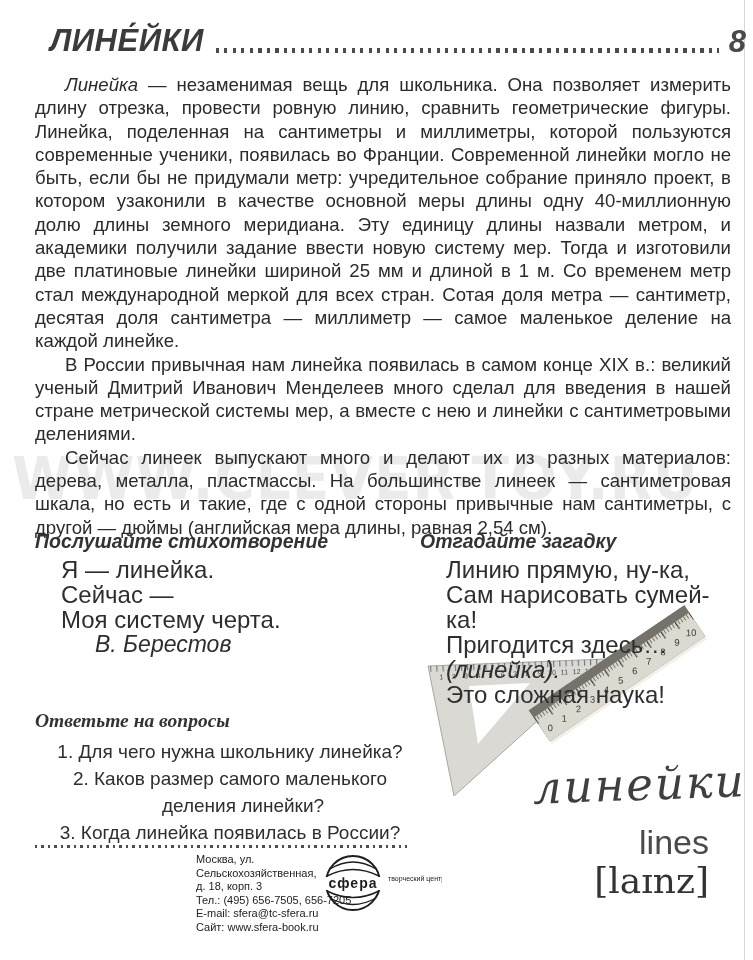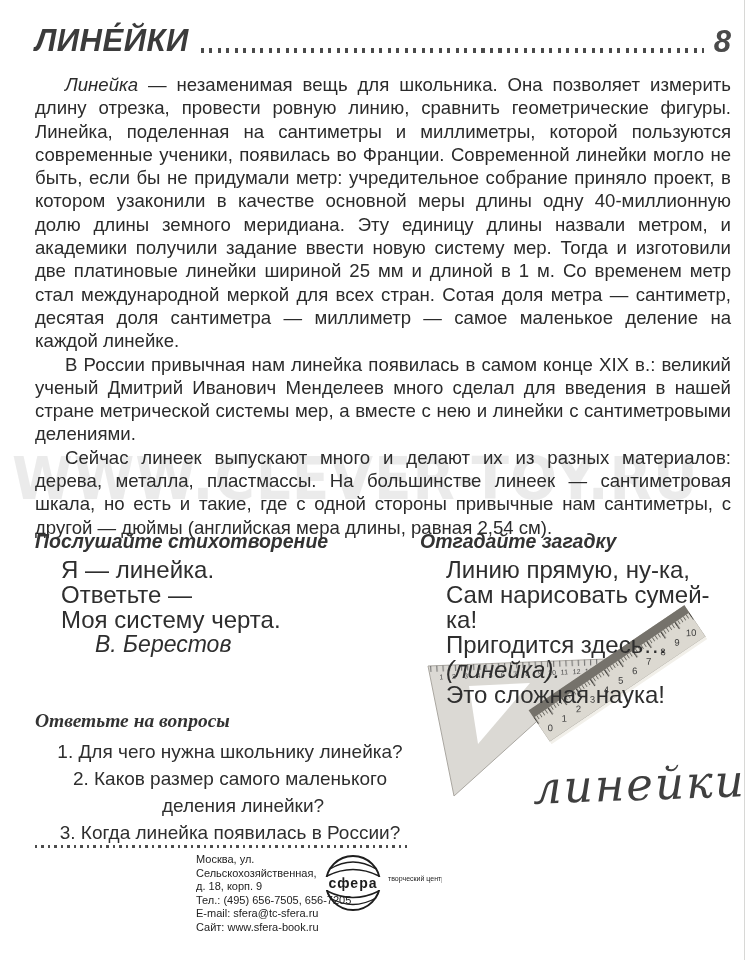--- a/index.html
+++ b/index.html
@@ -7,21 +7,21 @@
         font-family:"Liberation Sans",sans-serif;color:#2e2e2e;}
   .edge-line{position:absolute;right:8px;top:0;width:1px;height:100%;background:#d8d8d6;}
 
   
   .watermark{position:absolute;left:12px;top:446px;width:735px;z-index:0;
              font-family:"DejaVu Sans",sans-serif;font-weight:bold;font-size:55px;
              letter-spacing:1px;color:#dcdcdc;opacity:.55;white-space:nowrap;
              transform:scaleY(1.08);}
 
   
-  .header{position:absolute;left:35px;top:24px;width:696px;display:flex;align-items:flex-end;z-index:2;}
+  .header{position:absolute;left:50px;top:24px;width:696px;display:flex;align-items:flex-end;z-index:2;}
   .title{font-size:31px;line-height:34px;font-weight:bold;font-style:italic;color:#3b3b3b;letter-spacing:.5px;white-space:nowrap;}
   .leader{flex:1;height:5px;margin:0 10px 5px 12px;
           background:repeating-linear-gradient(90deg,#4a4a4a 0 3px,transparent 3px 8.5px);}
   .page-num{font-size:31px;line-height:32px;font-weight:bold;font-style:italic;color:#4a4a4a;}
 
   
   .article{position:absolute;left:35px;top:73px;width:696px;z-index:1;}
   .article p{margin:0;text-align:justify;text-indent:30px;font-size:18.6px;line-height:23.3px;color:#2b2b2b;}
   .lead-italic{font-style:italic;}
 
@@ -73,21 +73,21 @@
 
   <div class="article">
     <p><span class="lead-italic">Линейка</span><span> — незаменимая вещь для школьника. Она позволяет измерить длину отрезка, провести ровную линию, сравнить геометрические фигуры. Линейка, поделенная на сантиметры и миллиметры, которой пользуются современные ученики, появилась во Франции. Современной линейки могло не быть, если бы не придумали метр: учредительное собрание приняло проект, в котором узаконили в качестве основной меры длины одну 40-миллионную долю длины земного меридиана. Эту единицу длины назвали метром, и академики получили задание ввести новую систему мер. Тогда и изготовили две платиновые линейки шириной 25 мм и длиной в 1 м. Со временем метр стал международной меркой для всех стран. Сотая доля метра — сантиметр, десятая доля сантиметра — миллиметр — самое маленькое деление на каждой линейке.</span></p>
     <p>В России привычная нам линейка появилась в самом конце XIX в.: великий ученый Дмитрий Иванович Менделеев много сделал для введения в нашей стране метрической системы мер, а вместе с нею и линейки с сантиметровыми делениями.</p>
     <p>Сейчас линеек выпускают много и делают их из разных материалов: дерева, металла, пластмассы. На большинстве линеек — сантиметровая шкала, но есть и такие, где с одной стороны привычные нам сантиметры, с другой — дюймы (английская мера длины, равная 2,54 см).</p>
   </div>
 
   <div class="poem">
     <div class="sec-heading">Послушайте стихотворение</div>
     <div class="line">Я — линейка.</div>
-    <div class="line">Ответьте —</div>
+    <div class="line">Сейчас —</div>
     <div class="line">Моя систему черта.</div>
     <div class="poem-author">В. Берестов</div>
   </div>
 
   <div class="riddle">
     <div class="sec-heading">Отгадайте загадку</div>
     <div class="line">Линию прямую, ну-ка,</div>
     <div class="line">Сам нарисовать сумей-ка!</div>
     <div class="line"><span>Пригодится здесь… </span><span class="riddle-answer">(линейка).</span></div>
     <div class="line">Это сложная наука!</div>
@@ -150,27 +150,31 @@
       <text x="110" y="30" transform="rotate(32 110 27)">6</text>
       <text x="127" y="30" transform="rotate(32 127 27)">7</text>
       <text x="144" y="30" transform="rotate(32 144 27)">8</text>
       <text x="161" y="30" transform="rotate(32 161 27)">9</text>
       <text x="178" y="30" transform="rotate(32 178 27)">10</text>
     </g>
   </svg>
 
   <div class="caption-ru">линейки</div>
 
+  <div class="en-block">
+    <div class="caption-en">lines</div>
+    <div class="caption-tr">[laɪnz]</div>
+  </div>
 
   <div class="footer-rule"></div>
 
 
   <div class="footer-col2">
     <div>Москва, ул. Сельскохозяйственная,</div>
-    <div>д. 18, корп. 9</div>
+    <div>д. 18, корп. 3</div>
     <div>Тел.: (495) 656-7505, 656-7205</div>
     <div>E-mail: sfera@tc-sfera.ru</div>
     <div>Сайт: www.sfera-book.ru</div>
   </div>
 
   <div class="logo-wrap">
     <svg viewBox="0 0 120 66" width="120" height="66">
       <circle cx="31" cy="32" r="27" fill="none" stroke="#1d1d1d" stroke-width="2"></circle>
       <path d="M8,18 Q31,4 54,18" fill="none" stroke="#1d1d1d" stroke-width="1.4"></path>
       <path d="M5,25 Q31,12 57,25" fill="none" stroke="#1d1d1d" stroke-width="1.4"></path>

